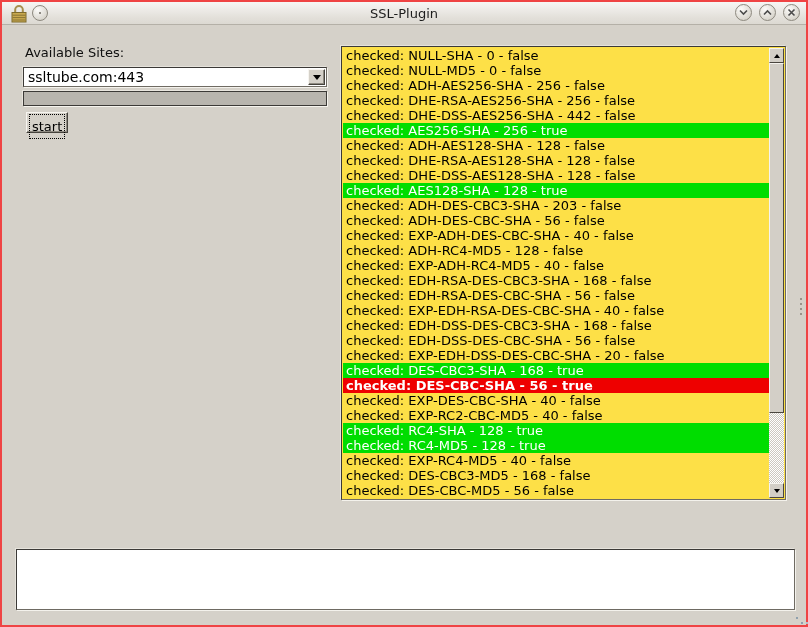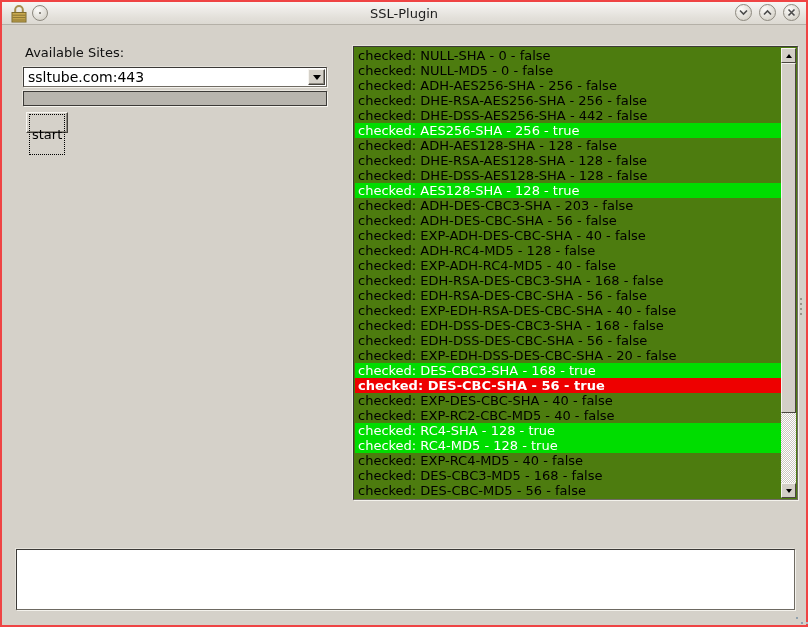--- a/index.html
+++ b/index.html
@@ -67,24 +67,24 @@
     border:1px solid #3c3a37;
     box-shadow:1px 1px 0 #f6f4ee,-1px -1px 0 #e9e6df;
     box-sizing:border-box;
   }
   .start-btn{
     position:absolute;left:24px;top:110px;height:21px;
     font-family:inherit;font-size:13px;color:#000;
     padding:1px 2px;cursor:default;
   }
   .start-btn .focus{
-    display:inline-block;border:1px dotted #000;padding:12px 2px;line-height:15px;
-  }
-  
-  .listbox{position:absolute;left:339px;top:44px;width:445px;height:454px;background:#4d7c0f;margin-left:12px;}
+    display:inline-block;border:1px dotted #000;padding:4px 2px;line-height:15px;
+  }
+  
+  .listbox{position:absolute;left:339px;top:44px;width:445px;height:454px;background:#fde047;}
   .rows{position:absolute;left:1px;top:1px;right:16px;bottom:1px;overflow:hidden;}
   .row{
     height:15px;line-height:15px;padding-left:3px;
     font-size:13px;color:#000;white-space:nowrap;
   }
   .row.hl-green{background:var(--hl-green,#00dd00);color:#fff;font-weight:normal;}
   .row.hl-red{background:var(--hl-red,#ee0000);color:#fff;font-weight:bold;}
   
   .scrollbar{position:absolute;right:1px;top:1px;bottom:1px;width:15px;}
   .sb-btn{

